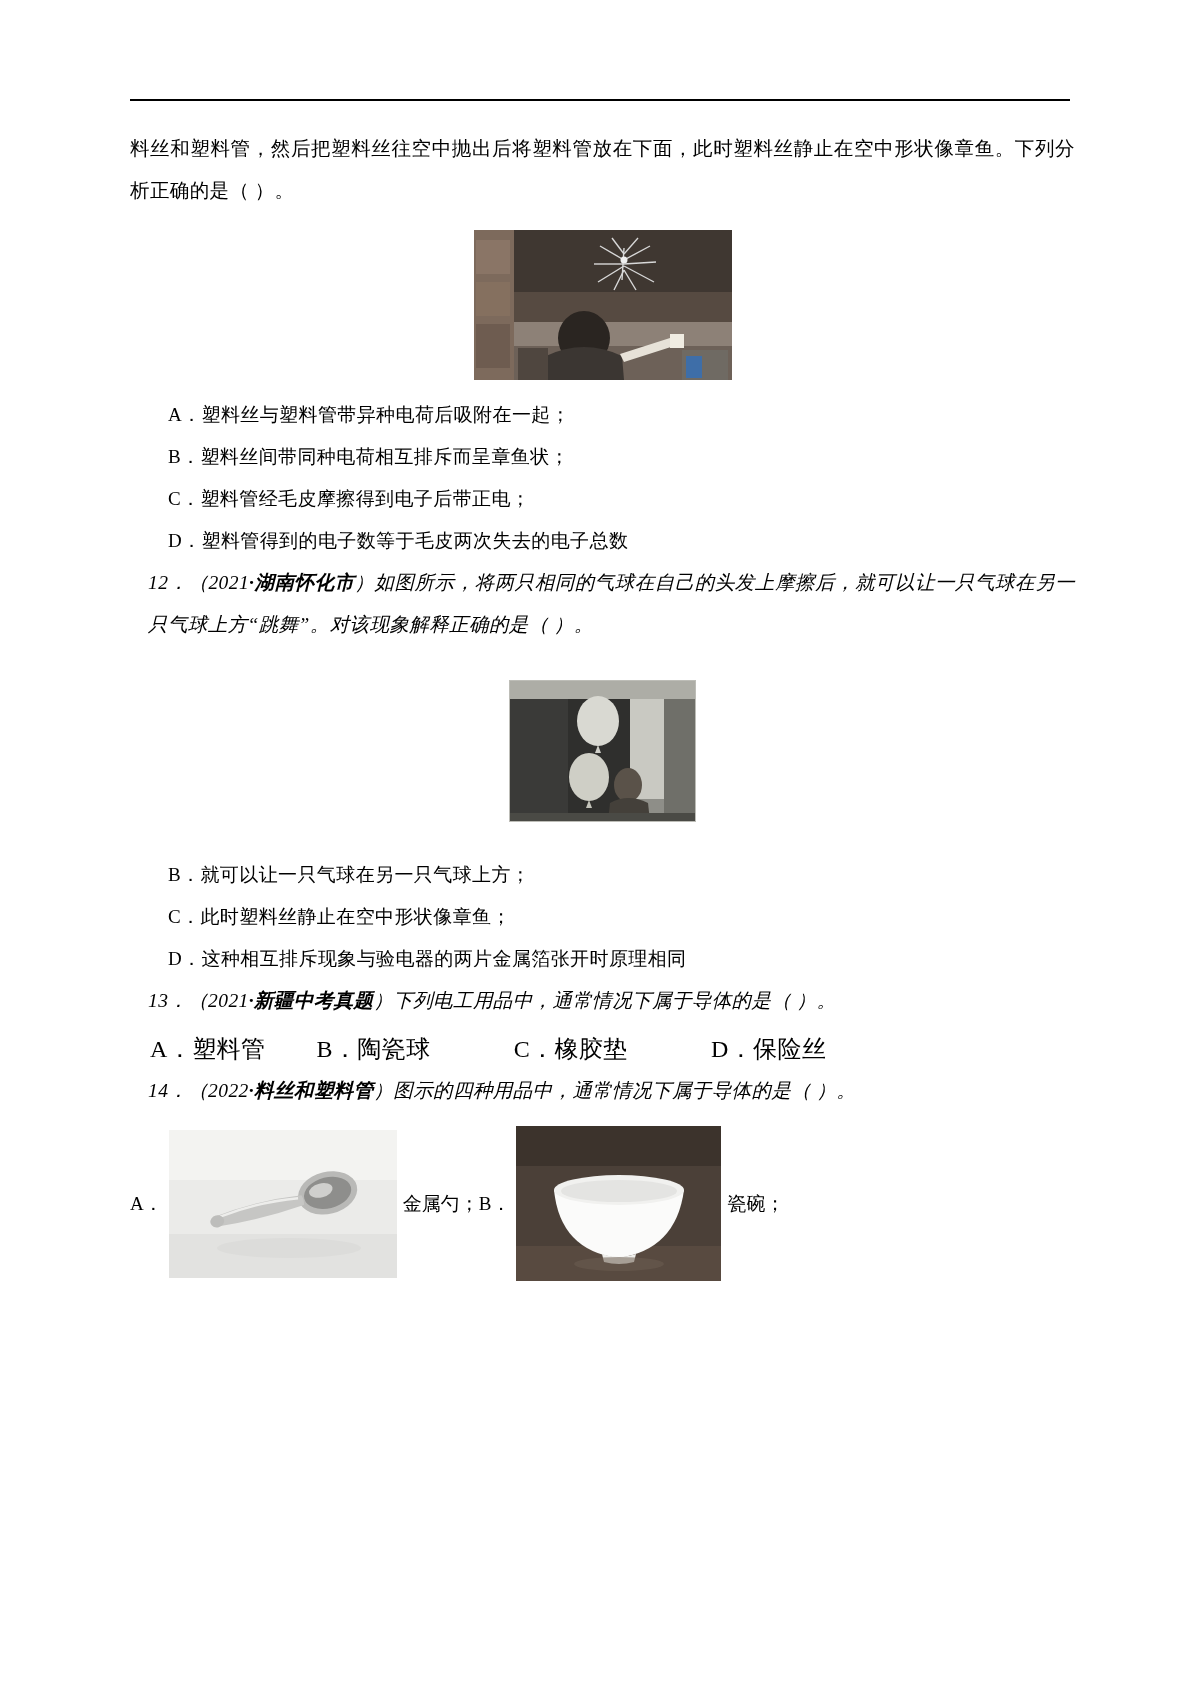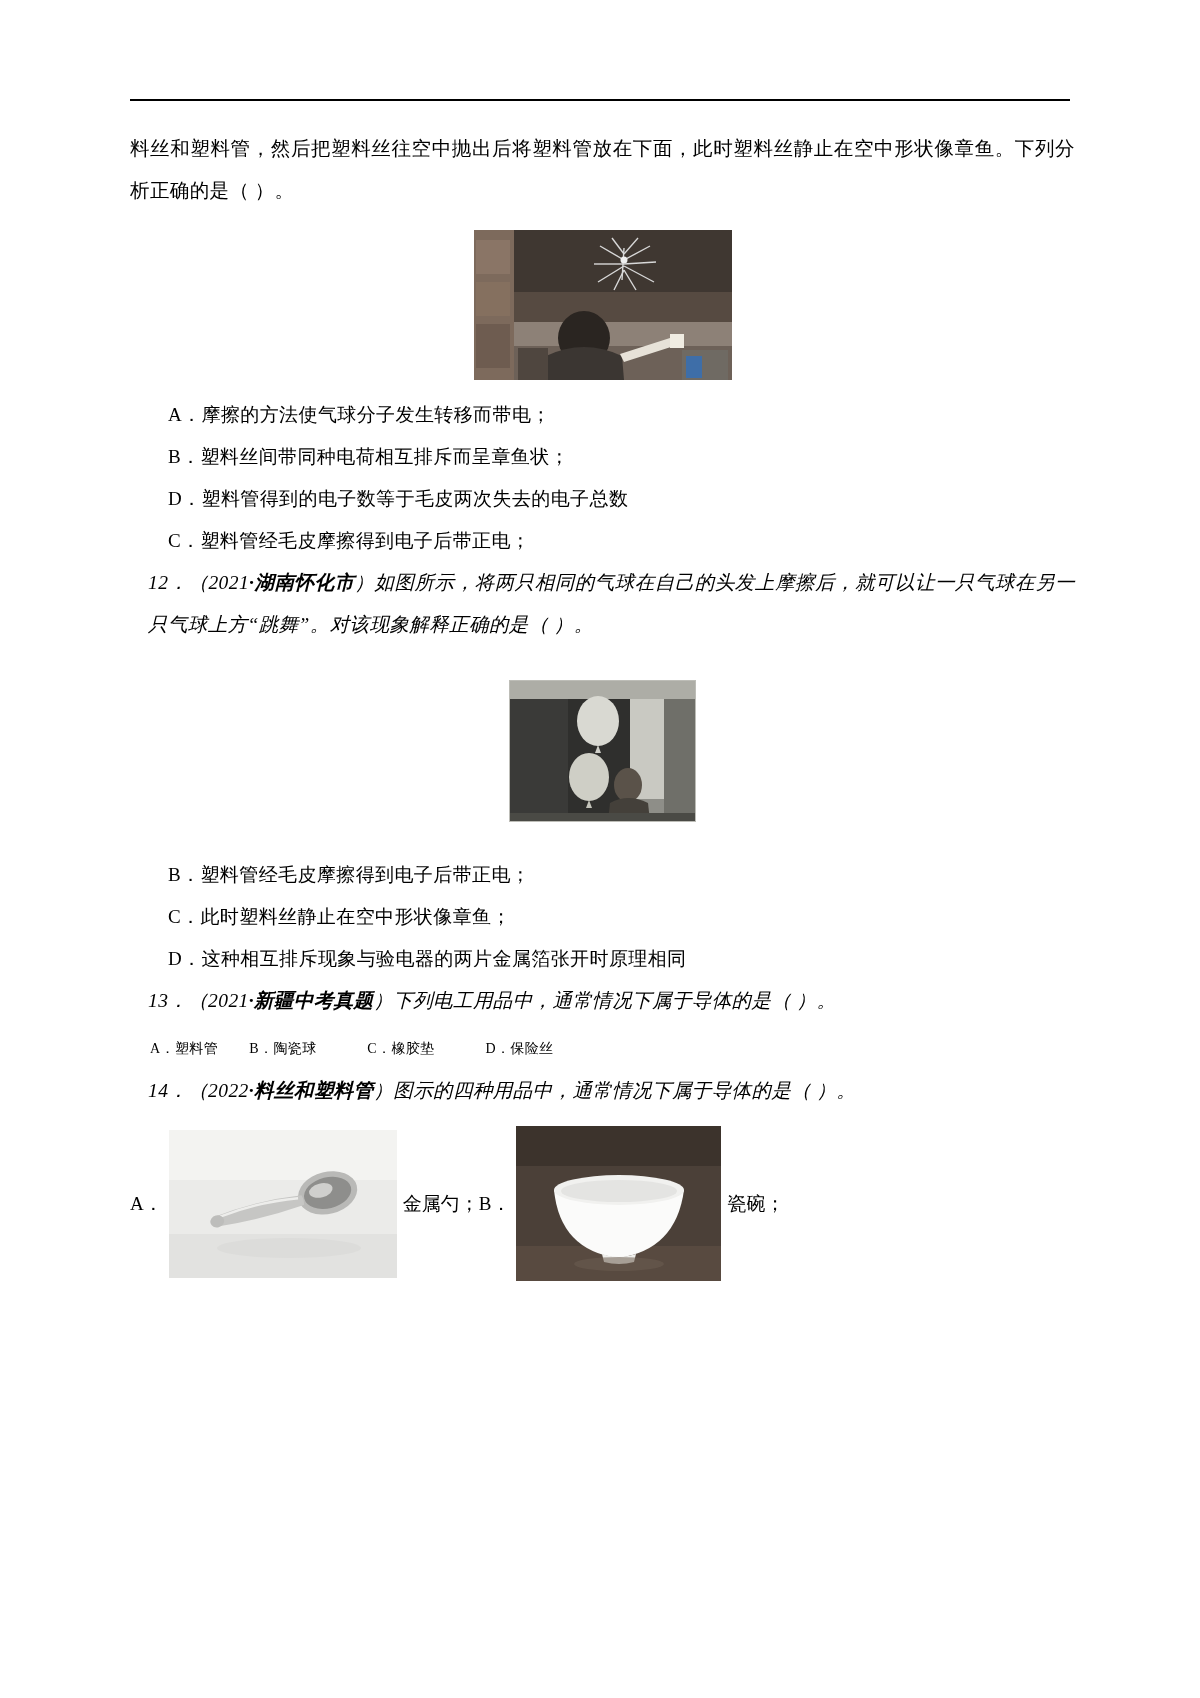--- a/index.html
+++ b/index.html
@@ -47,21 +47,21 @@
   .para {
     margin-bottom: 6px;
   }
   .opt {
     padding-left: 38px;
     font-size: 19px;
     line-height: 42px;
   }
   .opt-row {
     padding-left: 20px;
-    font-size: 14px;
+    font-size: 24px;
     line-height: 42px;
     white-space: pre;
   }
   .q-start {
     padding-left: 18px;
     font-style: italic;
   }
   .bold {
     font-weight: bold;
   }
@@ -162,24 +162,24 @@
           <path d="M72 150 L72 126 Q110 108 148 126 L150 150 Z" fill="#3b3632"></path>
           <path d="M146 124 L196 108 L200 116 L150 132 Z" fill="#e7e2d8"></path>
           <rect x="196" y="104" width="14" height="14" fill="#f0ece2"></rect>
           <rect x="44" y="118" width="30" height="32" fill="#4f463f"></rect>
           <rect x="208" y="120" width="46" height="30" fill="#6f6a63"></rect>
           <rect x="212" y="126" width="16" height="22" fill="#3e6ea8"></rect>
         </svg>
       </div>
     </div>
 
-    <p class="opt">A．摩擦的方法使气球分子发生转移而带电；</p>
+    <p class="opt">A．塑料丝与塑料管带异种电荷后吸附在一起；</p>
     <p class="opt">B．塑料丝间带同种电荷相互排斥而呈章鱼状；</p>
+    <p class="opt">C．塑料管经毛皮摩擦得到电子后带正电；</p>
     <p class="opt">D．塑料管得到的电子数等于毛皮两次失去的电子总数</p>
-    <p class="opt">C．塑料管经毛皮摩擦得到电子后带正电；</p>
 
     <p class="para q-start"><span>12．（2021</span><span class="bold">·</span><span class="bold">湖南怀化市</span><span>）如图所示，将两只相同的气球在自己的头发上摩擦后，就可以让一只气球在另一只气球上方“跳舞”。对该现象解释正确的是（    ）。</span></p>
 
     <div class="fig-wrap">
       <div class="fig-balloon">
         <svg width="185" height="140" viewBox="0 0 185 140">
           <rect x="0" y="0" width="185" height="140" fill="#8e8e88"></rect>
           <rect x="0" y="0" width="185" height="18" fill="#adada6"></rect>
           <rect x="0" y="18" width="58" height="122" fill="#3a3a38"></rect>
           <rect x="58" y="18" width="62" height="122" fill="#2f2f2d"></rect>
@@ -189,21 +189,21 @@
           <path d="M88 64 L85 72 L91 72 Z" fill="#cfcfc8"></path>
           <ellipse cx="79" cy="96" rx="20" ry="24" fill="#cfcfc6"></ellipse>
           <path d="M79 119 L76 127 L82 127 Z" fill="#c4c4ba"></path>
           <ellipse cx="118" cy="104" rx="14" ry="17" fill="#5a5249"></ellipse>
           <path d="M98 140 L100 122 Q118 112 138 122 L140 140 Z" fill="#44403a"></path>
           <rect x="0" y="132" width="185" height="8" fill="#4a4a45"></rect>
         </svg>
       </div>
     </div>
 
-    <p class="opt">B．塑料管经毛皮摩擦得到电子后带正电；</p>
+    <p class="opt">B．就可以让一只气球在另一只气球上方；</p>
     <p class="opt">C．此时塑料丝静止在空中形状像章鱼；</p>
     <p class="opt">D．这种相互排斥现象与验电器的两片金属箔张开时原理相同</p>
 
     <p class="para q-start"><span>13．（2021</span><span class="bold">·</span><span class="bold">新疆中考真题</span><span>）下列电工用品中，通常情况下属于导体的是（    ）。</span></p>
 
     <p class="opt-row">A．塑料管        B．陶瓷球             C．橡胶垫             D．保险丝</p>
 
     <p class="para q-start"><span>14．（2022</span><span class="bold">·</span><span class="bold">料丝和塑料管</span><span>）图示的四种用品中，通常情况下属于导体的是（    ）。</span></p>
 
     <div class="q14-figs">

